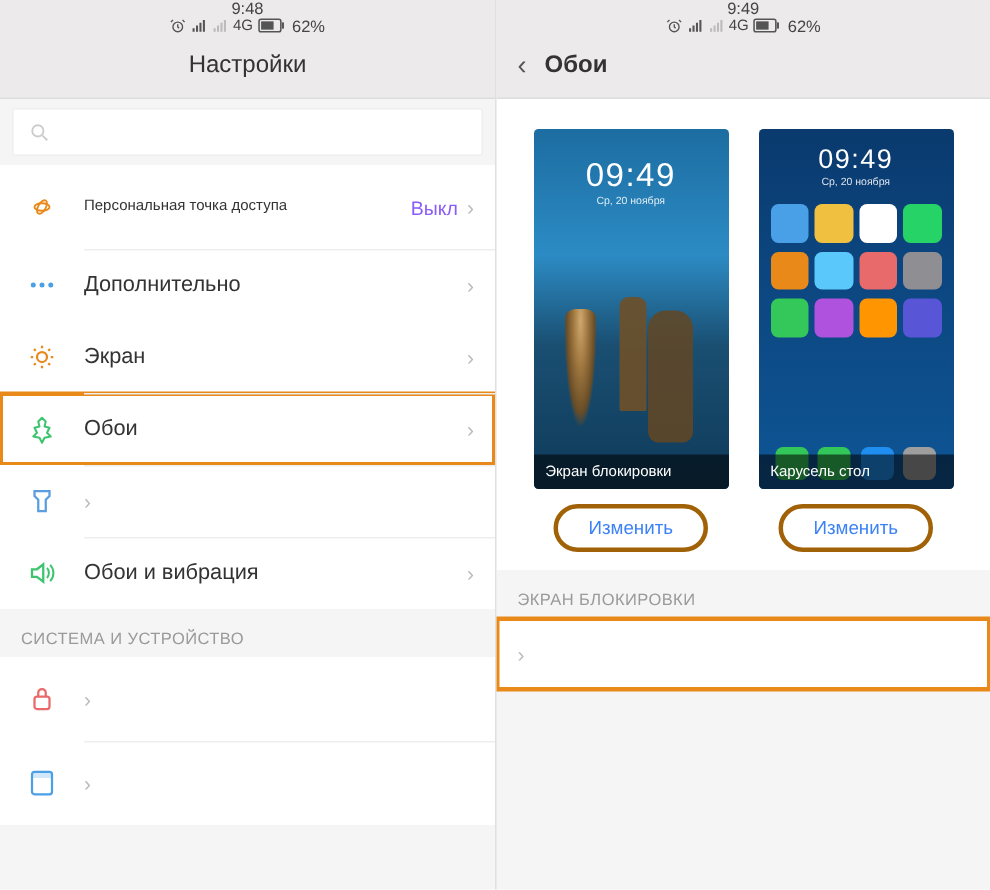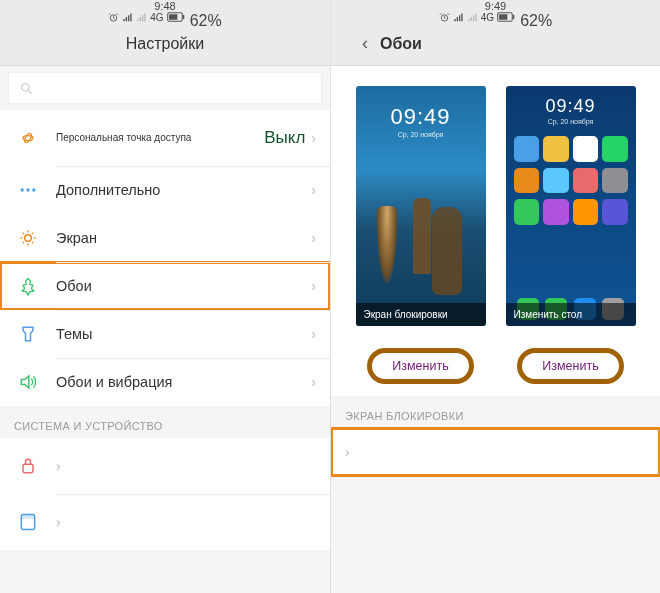--- a/index.html
+++ b/index.html
@@ -4,62 +4,62 @@
 <style>
 * { box-sizing: border-box; margin: 0; padding: 0; font-family: -apple-system, "Helvetica Neue", Arial, sans-serif; }
 body { background: #fff; width: 660px; height: 593px; display: flex; }
 .phone { width: 330px; height: 593px; background: #f5f5f5; overflow: hidden; position: relative; }
 .phone + .phone { border-left: 1px solid #e0e0e0; }
 
 .statusbar { height: 22px; background: #eceaea; display: flex; align-items: center; padding: 0 8px; font-size: 11px; color: #444; flex-direction: column; }
 .sb-time { font-weight: 500; }
 .sb-spacer { flex: 1; }
 .sb-icons { display: flex; gap: 3px; font-size: 10px; }
-.sb-batt { font-size: 16px; margin-left: 2px; }
-
-.header { height: 44px; background: #eceaea; display: flex; align-items: center; padding: 0 31px; font-size: 16px; color: #333; border-bottom: 1px solid #ddd; }
+.sb-batt { font-size: 11px; margin-left: 2px; }
+
+.header { height: 44px; background: #eceaea; display: flex; align-items: center; padding: 0 14px; font-size: 16px; color: #333; border-bottom: 1px solid #ddd; }
 .header.center { justify-content: center; font-weight: 500; }
 .header .back { margin-right: 12px; font-size: 18px; color: #555; }
 .header .htitle { font-weight: 600; }
 
 .searchbar { background: #fff; margin: 6px 8px; height: 32px; border-radius: 2px; display: flex; align-items: center; padding: 0 10px; color: #bbb; border: 1px solid #eee; }
 
 .list { background: #fff; }
 .row { display: flex; align-items: center; height: 48px; padding: 0 14px; background: #fff; position: relative; }
 .row + .row::before { content:""; position:absolute; top:0; left:56px; right:0; height:1px; background:#eee; }
 .row.tall { height: 56px; }
 .ricon { width: 28px; height: 28px; display:flex; align-items:center; justify-content:center; margin-right: 14px; flex-shrink:0; }
 .rlabel { flex: 1; font-size: 14.5px; color: #333; line-height: 1.25; }
 .rlabel.two { font-size: 10px; }
-.rvalue { font-size: 17px; color: #14532d; margin-right: 6px; }
+.rvalue { font-size: 13px; color: #8b5cf6; margin-right: 6px; }
 .rchev { color: #bbb; font-size: 14px; }
 
 .section { font-size: 11px; color: #9a9a9a; padding: 14px 14px 6px; background: #f5f5f5; letter-spacing: 0.3px; }
 
 .highlight { outline: 3px solid #e8891a; outline-offset: -2px; }
 
 .wp-area { padding: 20px 16px 12px; background: #fff; display: flex; gap: 20px; justify-content: center; }
-.wp-col { display:flex; flex-direction:column; align-items:center; gap: 22px; }
+.wp-col { display:flex; flex-direction:column; align-items:center; gap: 10px; }
 .wp-thumb { width: 130px; height: 240px; border-radius: 3px; position: relative; overflow: hidden; }
 .wp-lock { background: linear-gradient(180deg,#1c6da1 0%,#2c8bc4 35%,#1a4f72 60%,#0f3a59 100%); }
 .wp-lock::after { content:""; position:absolute; left:20px; bottom:40px; width:22px; height:80px; background: radial-gradient(ellipse at 50% 10%, #cfa870 0%, #a07840 30%, #6a4d26 60%, transparent 70%); border-radius: 8px 8px 3px 3px; box-shadow: 35px -10px 0 -2px rgba(110,80,40,0.9), 60px 5px 0 4px rgba(100,70,35,0.85); }
 .wp-home { background: linear-gradient(180deg,#0a3a6e 0%,#0c4680 40%,#0e5595 100%); }
 .wp-clock { position:absolute; top:18px; left:0; right:0; text-align:center; color:#fff; font-weight:300; }
 .wp-clock .t { font-size: 22px; letter-spacing: 1px; }
 .wp-clock .d { font-size: 7px; opacity: .85; margin-top: 1px; }
 .wp-home .wp-clock { top: 10px; }
 .wp-home .wp-clock .t { font-size: 18px; }
 .wp-grid { position:absolute; top:50px; left:8px; right:8px; display:grid; grid-template-columns: repeat(4,1fr); gap: 6px 4px; }
 .wp-app { aspect-ratio:1; border-radius:5px; display:flex; align-items:center; justify-content:center; font-size:6px; color:#fff; position:relative; }
 .wp-app::after { content: attr(data-lbl); position:absolute; top:100%; left:-2px; right:-2px; font-size:5px; color:#dce; text-align:center; line-height:1; margin-top:1px; white-space:nowrap; overflow:hidden; }
 .wp-dock { position:absolute; bottom:6px; left:8px; right:8px; display:flex; justify-content:space-around; }
 .wp-dock .wp-app { width:22px; }
 .wp-cap { position:absolute; bottom:0; left:0; right:0; background:rgba(0,0,0,.55); color:#fff; font-size:10px; padding:6px 8px; text-align:left; }
 
-.chgbtn { border:5px solid #a16207; background:#fff; border-radius: 18px; padding: 6px 20px; font-size: 12.5px; color:#701a75; }
+.chgbtn { border:3px solid #a16207; background:#fff; border-radius: 18px; padding: 6px 20px; font-size: 12.5px; color:#3b82f6; }
 
 svg { display:block; }
 </style>
 </head>
 <body>
 
 <div class="phone">
   <div class="statusbar">
     <span class="sb-time">9:48</span>
     <span class="sb-spacer"></span>
@@ -143,21 +143,20 @@
       </span>
       <span class="rlabel">Обои</span>
       <span class="rchev">›</span>
     </div>
     <div class="row">
       <span class="ricon">
         <svg width="20" height="20" viewBox="0 0 24 24">
             <path d="M6 4h12v4l-3 3v9H9v-9L6 8z" fill="none" stroke="#5a9de0" stroke-width="1.8"></path>
           </svg>
       </span>
-      <span class="rlabel">Темы</span>
       <span class="rchev">›</span>
     </div>
     <div class="row">
       <span class="ricon">
         <svg width="20" height="20" viewBox="0 0 24 24">
             <path d="M4 9h4l5-4v14l-5-4H4z" fill="none" stroke="#3cc46e" stroke-width="1.8"></path>
             <path d="M16 8c2 2 2 6 0 8M18.5 5.5c3.5 3.5 3.5 9.5 0 13" fill="none" stroke="#3cc46e" stroke-width="1.6"></path>
           </svg>
       </span>
       <span class="rlabel">Обои и вибрация</span>
@@ -250,21 +249,21 @@
           <div class="wp-app" style="background:#af52de" data-lbl=""></div>
           <div class="wp-app" style="background:#ff9500" data-lbl=""></div>
           <div class="wp-app" style="background:#5856d6" data-lbl=""></div>
         </div>
         <div class="wp-dock">
           <div class="wp-app" style="background:#33c75a"></div>
           <div class="wp-app" style="background:#33c75a"></div>
           <div class="wp-app" style="background:#1f8ef0"></div>
           <div class="wp-app" style="background:#9e9e9e"></div>
         </div>
-        <div class="wp-cap">Изменить стол</div>
+        <div class="wp-cap">Карусель стол</div>
       </div>
       <button class="chgbtn">Изменить</button>
     </div>
   </div>
 
   <div class="section">ЭКРАН БЛОКИРОВКИ</div>
 
   <div class="list">
     <div class="row barerow highlight">
       <span class="rchev">›</span>

